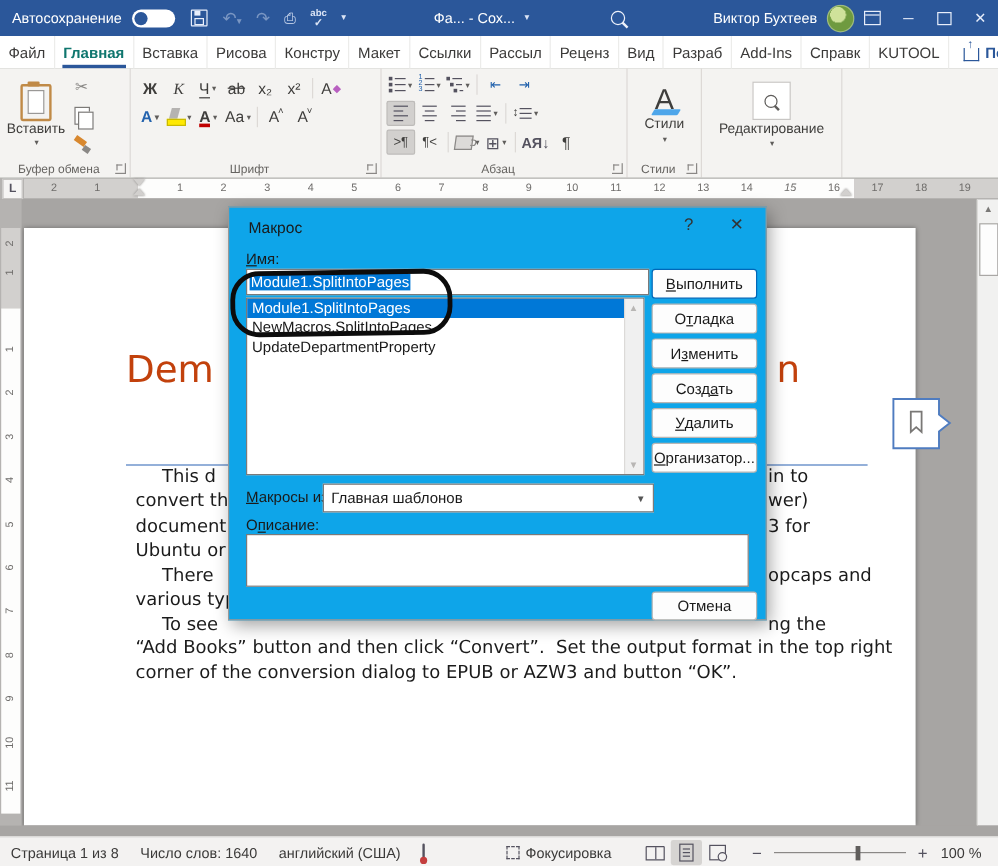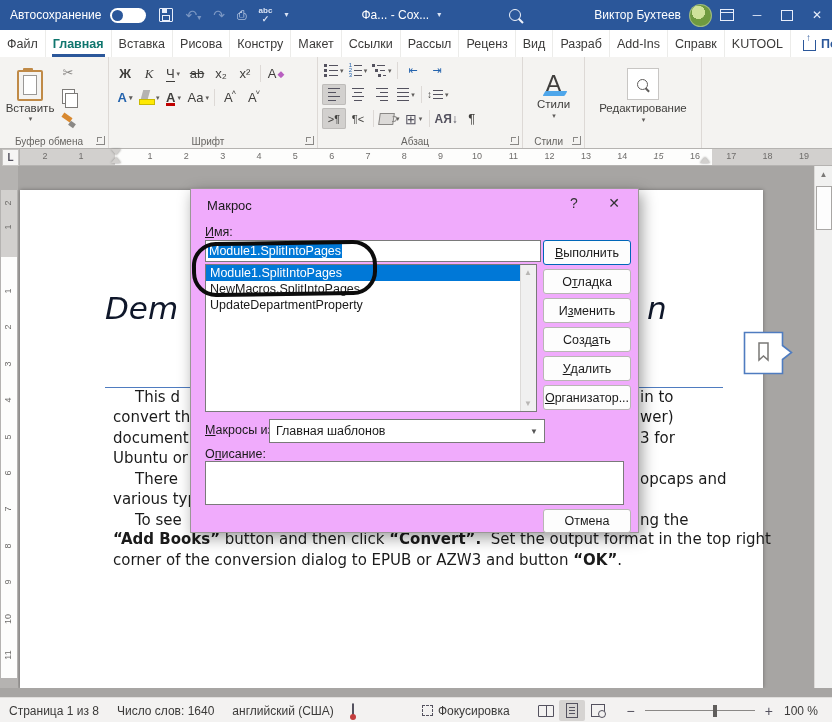--- a/index.html
+++ b/index.html
@@ -117,36 +117,36 @@
           display:flex;align-items:center;justify-content:center;font-size:10px;font-weight:700;color:#54525f;cursor:pointer;}
   .ind-tri{position:absolute;width:0;height:0;cursor:pointer;}
   #vruler{position:absolute;left:0;top:166px;width:18px;height:522px;background:#b5b3b1;font-size:9px;color:#6e6c6a;}
   #vruler .band{position:absolute;left:1px;width:16px;}
   .vnum{position:absolute;left:2px;transform:rotate(270deg);width:12px;text-align:center;}
 
   
   #docarea{position:absolute;left:0;top:166px;width:832px;height:522px;background:#a7a5a3;overflow:hidden;}
   #page{position:absolute;left:20px;top:24px;width:743px;height:498px;background:#fff;box-shadow:0 0 4px rgba(0,0,0,.35);}
   .docfont{font-family:"DejaVu Sans",sans-serif;color:#1b1b1b;}
-  #heading1l,#heading1r,#heading2{position:absolute;font-size:31px;color:#0f172a;letter-spacing:0;font-style:italic;}
+  #heading1l,#heading1r,#heading2{position:absolute;font-size:31px;color:#c2410c;letter-spacing:0;}
   .caret{display:inline-block;width:1.5px;height:30px;background:#222;vertical-align:-4px;}
   #head-underline{position:absolute;left:85px;top:197px;width:618px;height:0;border-top:1.6px solid #4f7cc0;}
   .bodyline{position:absolute;font-size:15px;line-height:20px;white-space:pre;}
-  .bodyline b{font-weight:700;}
+  .bodyline b{font-weight:400;}
   
   #bookmark-callout{position:absolute;left:743px;top:165px;width:52px;height:44px;}
   
   #vscroll{position:absolute;right:0;top:0;width:17px;height:522px;background:#f1f1f0;border-left:1px solid #dcdad8;}
   #vscroll .arr{position:absolute;left:0;width:17px;height:17px;display:flex;align-items:center;justify-content:center;
                 font-size:8px;color:#7a7876;cursor:pointer;}
   #vscroll .thumb{position:absolute;left:1px;top:20px;width:14px;height:42px;background:#fdfdfd;border:1px solid #a9a7a5;cursor:pointer;}
 
   
-  #dialog{position:absolute;left:190px;top:172px;width:447px;height:343px;background:#f0abfc;
-          border:1px solid #9a9896;box-shadow:3px 5px 14px rgba(0,0,0,.38);font-size:12.5px;color:#1a1a1a;margin-top:16px;}
+  #dialog{position:absolute;left:190px;top:172px;width:447px;height:343px;background:#0ea5e9;
+          border:1px solid #9a9896;box-shadow:3px 5px 14px rgba(0,0,0,.38);font-size:12.5px;color:#1a1a1a;}
   #dlg-title{position:absolute;left:16px;top:9px;font-size:13px;}
   .dlg-sys{position:absolute;top:0;width:40px;height:28px;display:flex;align-items:center;justify-content:center;
            color:#333;cursor:pointer;font-size:14px;}
   #dlg-name-label{position:absolute;left:14px;top:36px;}
   #dlg-name-input{position:absolute;left:14px;top:51px;width:330px;height:20px;background:#fff;border:1px solid #7a7a7a;
                   display:flex;align-items:center;padding:0 2px;cursor:text;}
   #dlg-name-input .sel{background:#0078d7;color:#fff;padding:0 1px;}
   #macro-list{position:absolute;left:14px;top:75px;width:330px;height:146px;background:#fff;border:1px solid #7a7a7a;}
   .mitem{height:16px;line-height:16px;padding:0 4px;white-space:nowrap;overflow:hidden;cursor:default;}
   .mitem.sel{background:#0078d7;color:#fff;}

